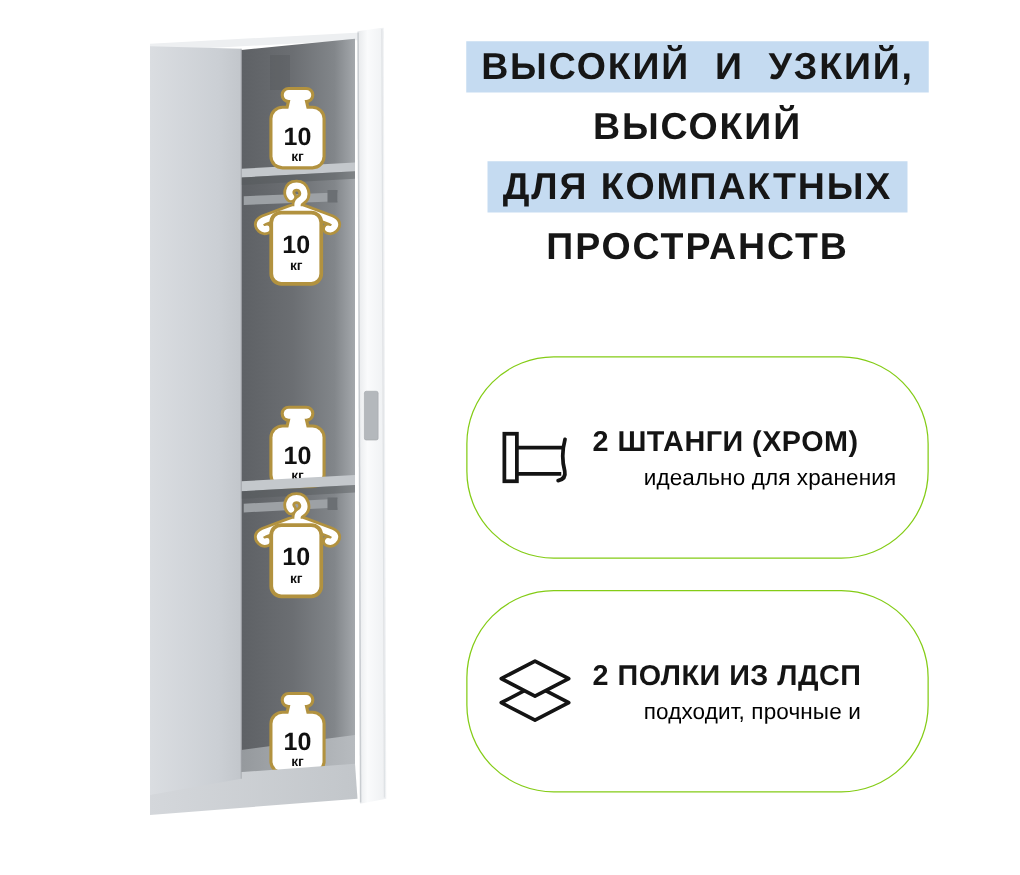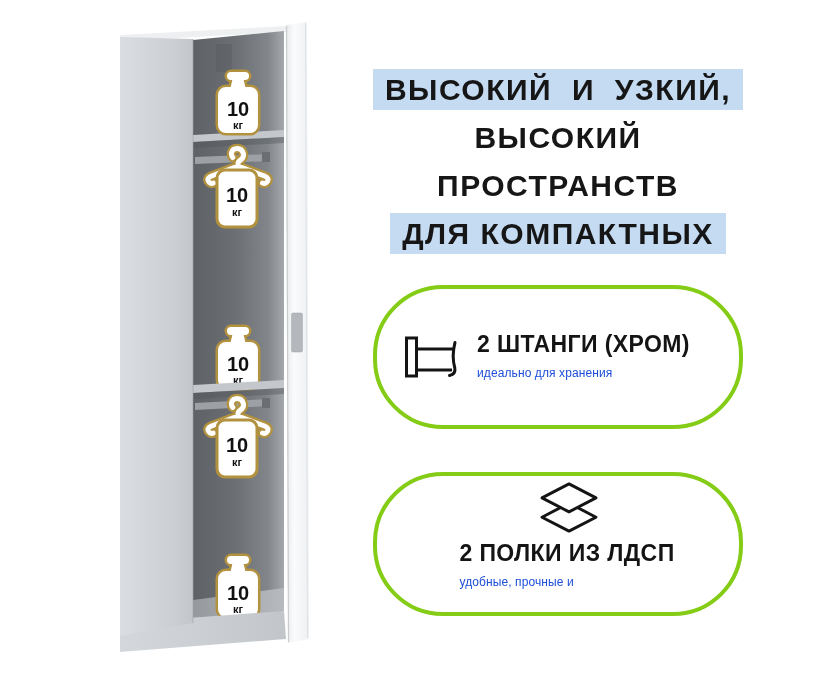--- a/index.html
+++ b/index.html
@@ -10,39 +10,39 @@
   }
   .canvas{position:relative;width:816px;height:700px;background:#ffffff;overflow:hidden;}
 
   
   .cabinet-svg{position:absolute;left:103px;top:22px;}
 
   
   .headline{
     position:absolute;left:336px;top:33px;width:444px;
     text-align:center;font-weight:700;font-size:30px;
-    letter-spacing:1.5px;color:#161616;margin-top:36px;
+    letter-spacing:1.5px;color:#161616;
   }
   .hl-line{height:41px;margin-bottom:7px;display:flex;justify-content:center;align-items:center;}
   .hl-text{display:inline-flex;align-items:center;height:41px;padding:0 12px;white-space:nowrap;}
   .hl-text.highlight{background:#c5dbf1;}
   .hl-line.wide .hl-text{word-spacing:10px;}
 
   
   .badge{
-    position:absolute;left:373px;width:370px;height:144px;
-    box-sizing:border-box;border:4px solid #84cc16;border-radius:70px;
+    position:absolute;left:373px;width:370px;height:162px;
+    box-sizing:border-box;border:1px solid #84cc16;border-radius:70px;
     background:#ffffff;display:flex;align-items:center;padding-left:22px;
   }
   .badge-1{top:285px;}
-  .badge-2{top:472px;flex-direction:column;}
+  .badge-2{top:472px;}
   .badge-icon{width:64px;display:flex;justify-content:center;align-items:center;flex:0 0 64px;}
   .badge-body{margin-left:14px;padding-right:18px;}
   .badge-title{font-size:23px;font-weight:700;letter-spacing:.4px;color:#141414;margin-bottom:5px;white-space:nowrap;}
-  .badge-desc{font-size:12px;font-weight:500;line-height:21px;color:#1d4ed8;letter-spacing:.1px;}
+  .badge-desc{font-size:18px;font-weight:500;line-height:21px;color:#000000;letter-spacing:.1px;margin-left:41px;}
   .badge-desc div{white-space:nowrap;}
 
   svg text{font-family:"Liberation Sans",sans-serif;}
   .wt-num{font-size:20px;font-weight:700;fill:#111111;}
   .wt-unit{font-size:11px;font-weight:700;fill:#111111;}
   .tag-num{font-size:20px;font-weight:700;fill:#111111;}
   .tag-unit{font-size:11px;font-weight:700;fill:#111111;}
 </style>
 </head>
 <body>
@@ -187,24 +187,24 @@
   </svg>
 
   <div class="headline">
     <div class="hl-line wide">
       <span class="hl-text highlight">ВЫСОКИЙ И УЗКИЙ,</span>
     </div>
     <div class="hl-line">
       <span class="hl-text">ВЫСОКИЙ</span>
     </div>
     <div class="hl-line">
+      <span class="hl-text highlight">ДЛЯ КОМПАКТНЫХ</span>
+    </div>
+    <div class="hl-line">
       <span class="hl-text">ПРОСТРАНСТВ</span>
-    </div>
-    <div class="hl-line">
-      <span class="hl-text highlight">ДЛЯ КОМПАКТНЫХ</span>
     </div>
   </div>
 
   <div class="badge badge-1">
     <div class="badge-icon">
       <svg width="54" height="46" viewBox="0 0 54 46">
         <rect x="2.5" y="4" width="10" height="38" fill="none" stroke="#141414" stroke-width="3"></rect>
         <line x1="12.5" y1="15" x2="49" y2="15" stroke="#141414" stroke-width="3"></line>
         <line x1="12.5" y1="36" x2="48" y2="36" stroke="#141414" stroke-width="3"></line>
         <path d="M51,8.5 Q47.5,22 50.8,34 Q52,40 45.5,41.5" fill="none" stroke="#141414" stroke-width="3" stroke-linecap="round"></path>
@@ -221,18 +221,18 @@
   <div class="badge badge-2">
     <div class="badge-icon">
       <svg width="60" height="54" viewBox="0 0 62 56">
         <path d="M31,23 L59,37.5 L31,52 L3,37.5 Z" fill="none" stroke="#141414" stroke-width="3" stroke-linejoin="round"></path>
         <path d="M31,3 L59,17.5 L31,32 L3,17.5 Z" fill="#ffffff" stroke="#141414" stroke-width="3" stroke-linejoin="round"></path>
       </svg>
     </div>
     <div class="badge-body">
       <div class="badge-title">2 ПОЛКИ ИЗ ЛДСП</div>
       <div class="badge-desc">
-        <div>удобные, прочные и</div>
+        <div>подходит, прочные и</div>
       </div>
     </div>
   </div>
 
 </div>
 
 </body></html>

